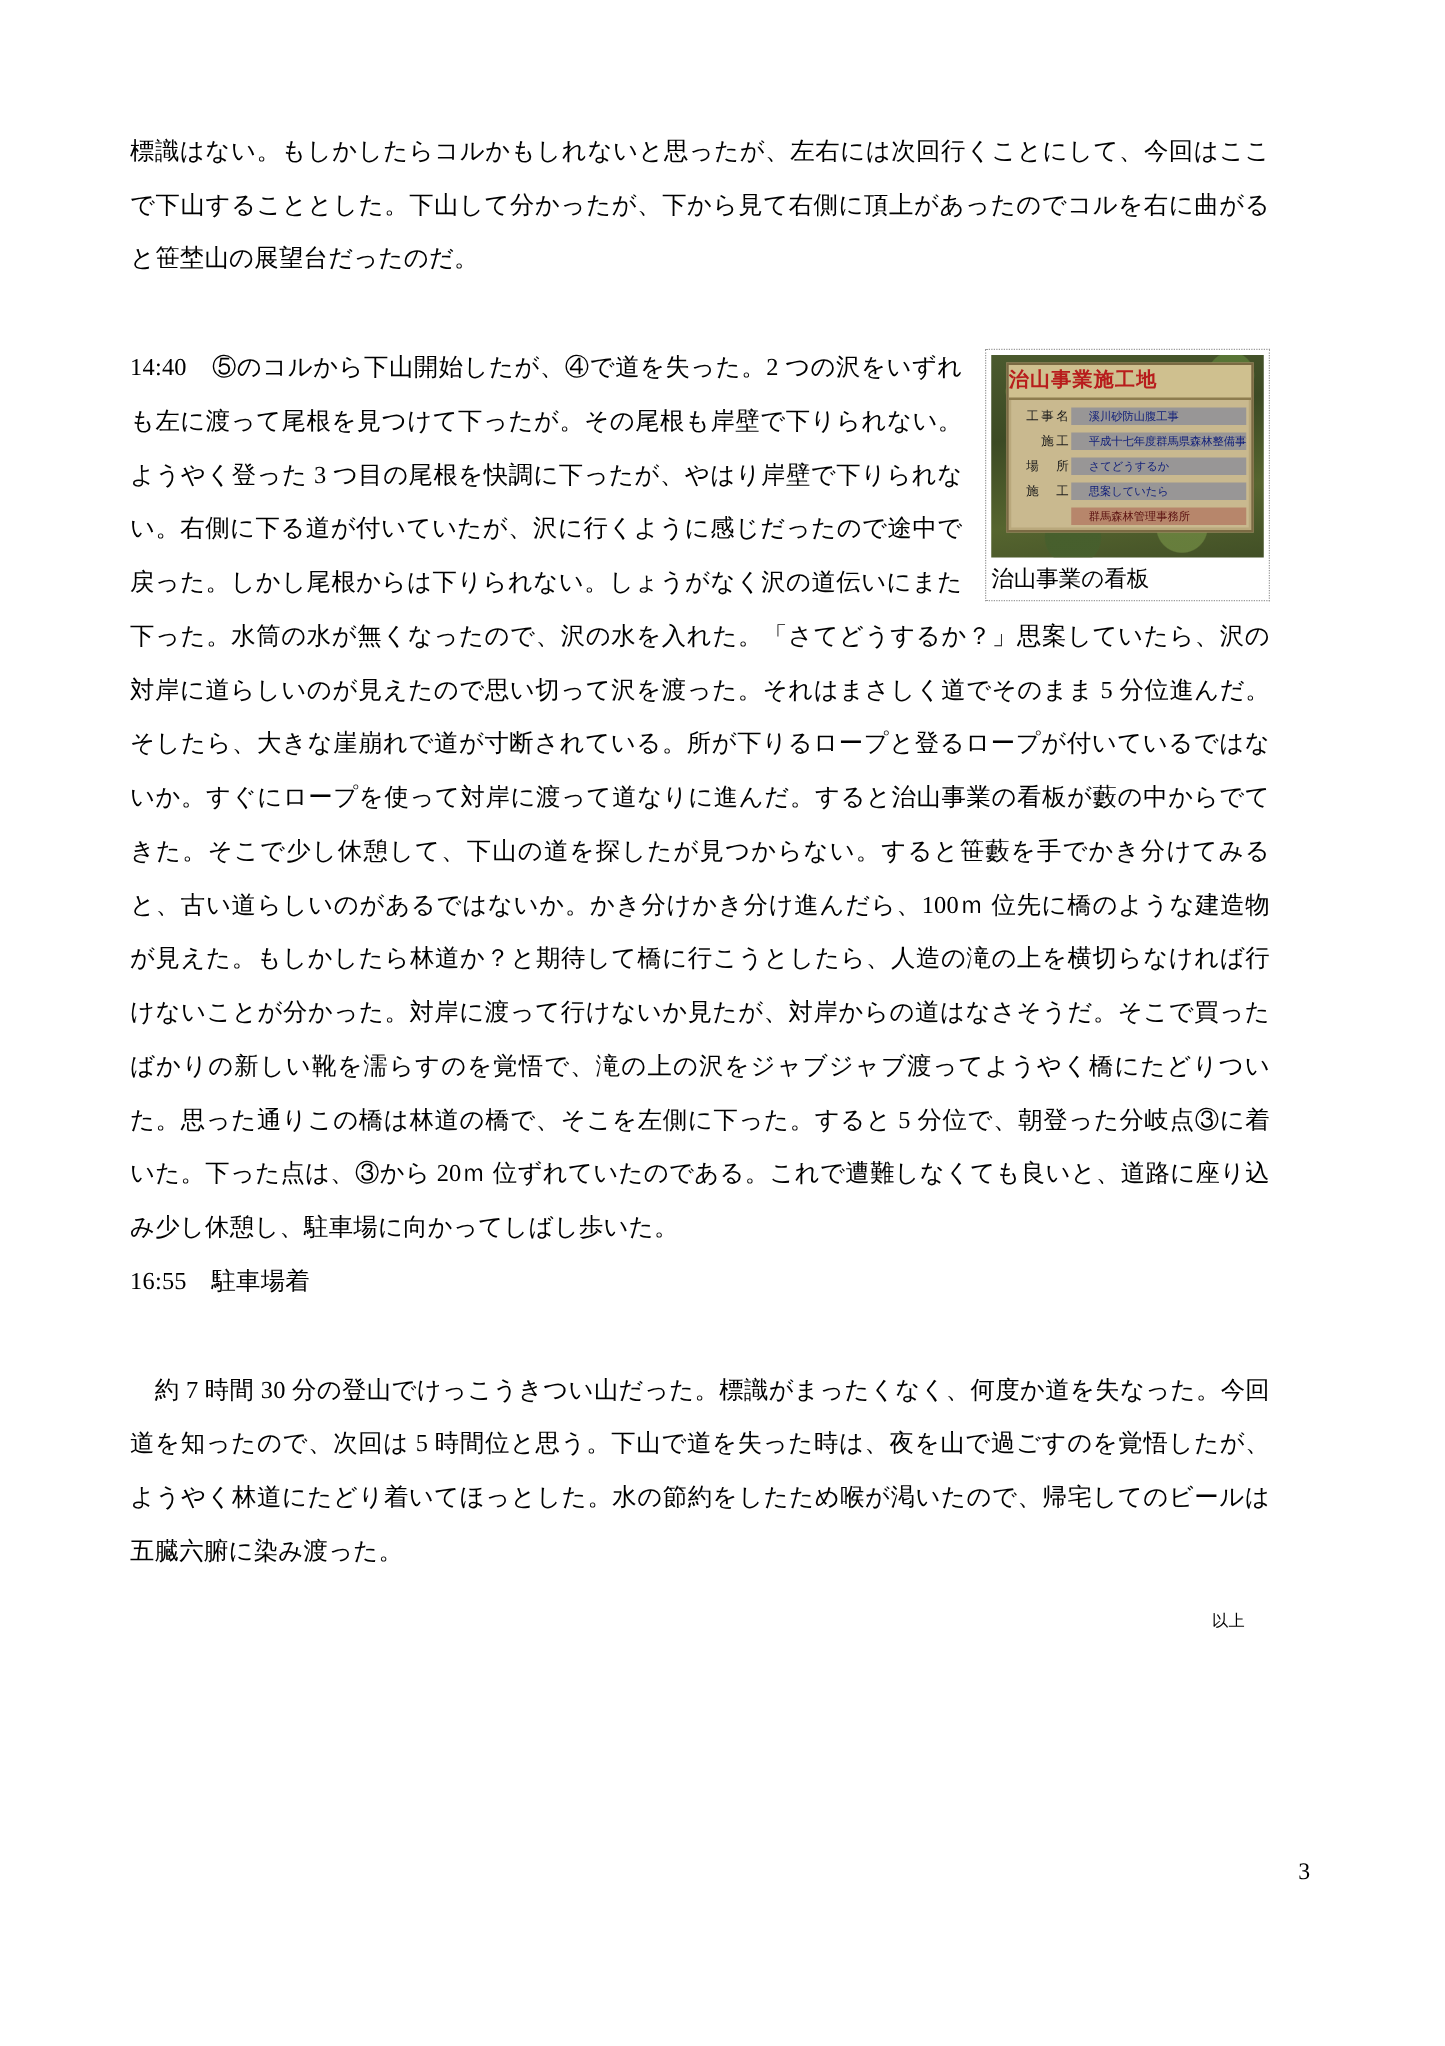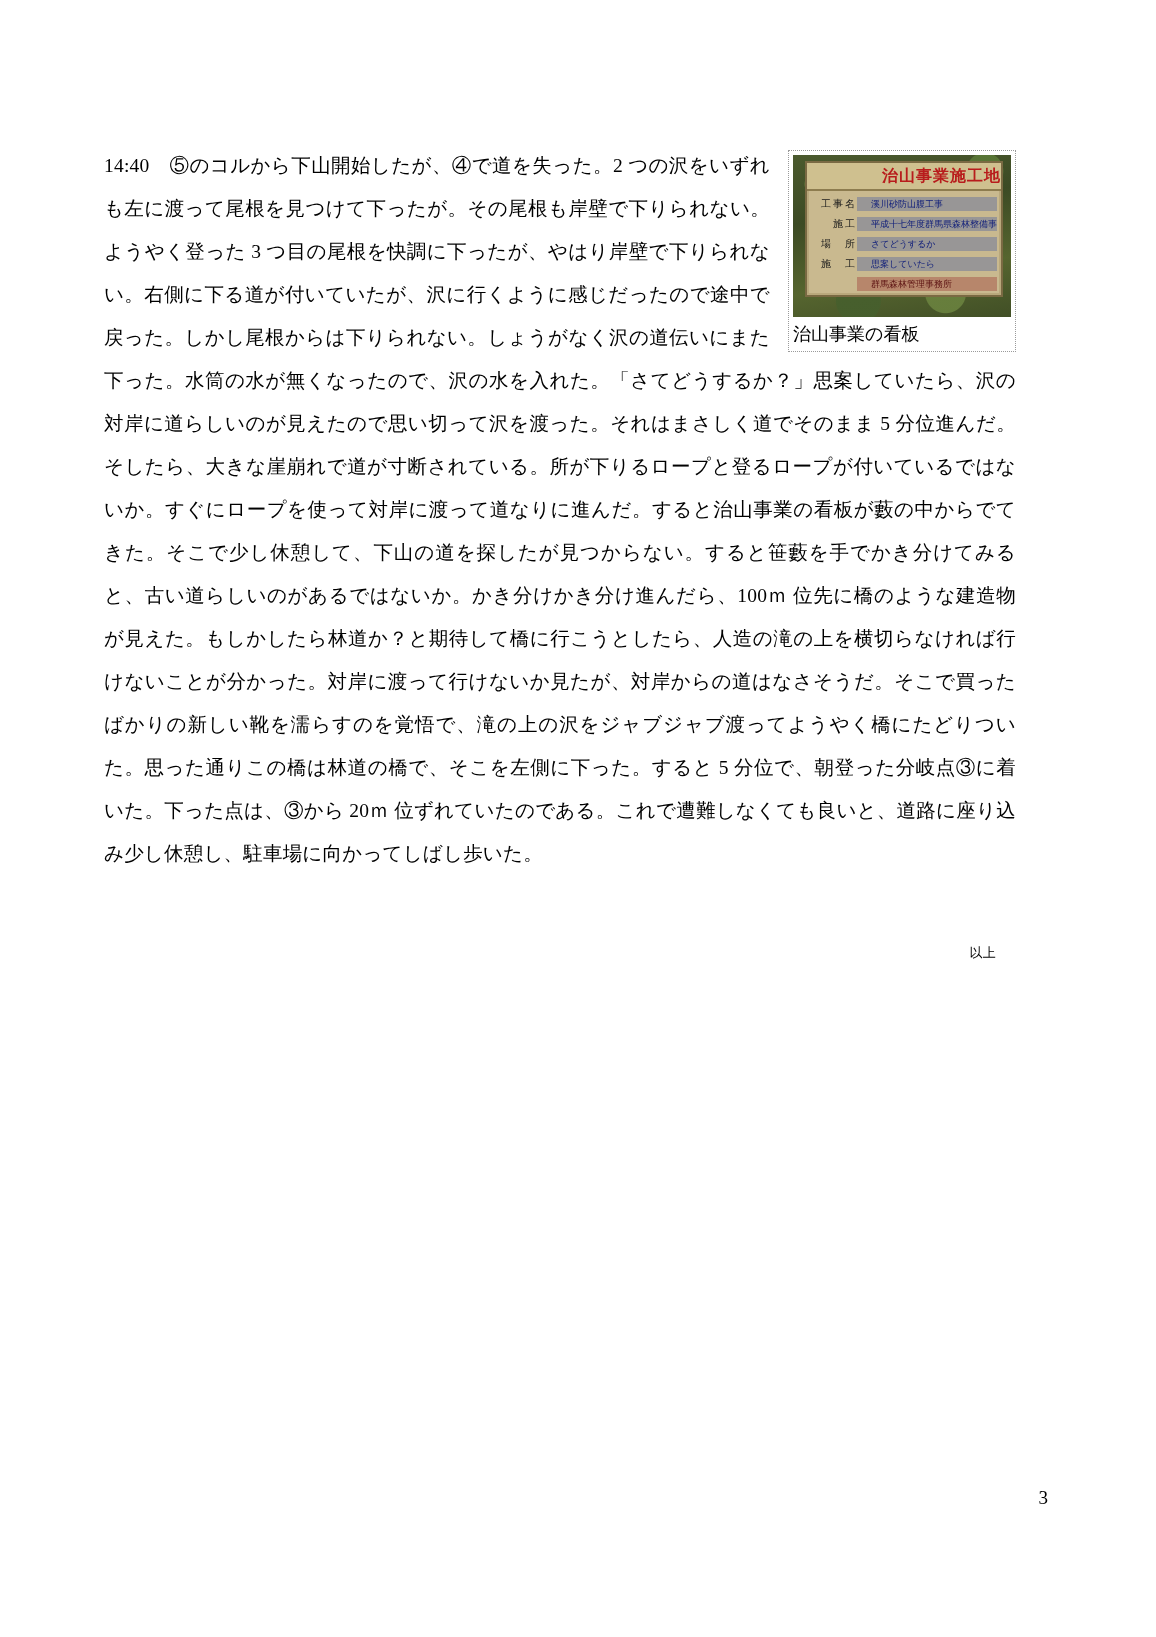--- a/index.html
+++ b/index.html
@@ -77,21 +77,21 @@
     overflow: hidden;
   }
   .board-title {
     height: 26px;
     background: #cfc08f;
     color: #b81c1c;
     font-family: "Liberation Sans", sans-serif;
     font-weight: bold;
     font-size: 16px;
     letter-spacing: 1px;
-    text-align: right;
+    text-align: left;
     line-height: 26px;
     border-bottom: 2px solid #8d7c4f;
     white-space: nowrap;
     overflow: hidden;
   }
   .board-rows {
     padding: 3px 4px 0 4px;
   }
   .board-row {
     display: flex;
@@ -150,20 +150,21 @@
     font-family: "Liberation Serif", serif;
   }
   .clear { clear: both; }
 </style>
 </head>
 <body>
 
 <div class="page">
   <div class="content">
 
+    <p>標識はない。もしかしたらコルかもしれないと思ったが、左右には次回行くことにして、今回はここで下山することとした。下山して分かったが、下から見て右側に頂上があったのでコルを右に曲がると笹埜山の展望台だったのだ。</p>
 
     <div class="gap-lg"></div>
 
     <div class="figure">
       <div class="photo">
         <div class="board">
           <div class="board-title">治山事業施工地</div>
           <div class="board-rows">
             <div class="board-row">
               <span class="board-label">工事名</span>
@@ -187,24 +188,26 @@
             </div>
           </div>
         </div>
       </div>
       <div class="caption">治山事業の看板</div>
     </div>
 
     <p>14:40　⑤のコルから下山開始したが、④で道を失った。2 つの沢をいずれも左に渡って尾根を見つけて下ったが。その尾根も岸壁で下りられない。ようやく登った 3 つ目の尾根を快調に下ったが、やはり岸壁で下りられない。右側に下る道が付いていたが、沢に行くように感じだったので途中で戻った。しかし尾根からは下りられない。しょうがなく沢の道伝いにまた下った。水筒の水が無くなったので、沢の水を入れた。「さてどうするか？」思案していたら、沢の対岸に道らしいのが見えたので思い切って沢を渡った。それはまさしく道でそのまま 5 分位進んだ。そしたら、大きな崖崩れで道が寸断されている。所が下りるロープと登るロープが付いているではないか。すぐにロープを使って対岸に渡って道なりに進んだ。すると治山事業の看板が藪の中からでてきた。そこで少し休憩して、下山の道を探したが見つからない。すると笹藪を手でかき分けてみると、古い道らしいのがあるではないか。かき分けかき分け進んだら、100ｍ 位先に橋のような建造物が見えた。もしかしたら林道か？と期待して橋に行こうとしたら、人造の滝の上を横切らなければ行けないことが分かった。対岸に渡って行けないか見たが、対岸からの道はなさそうだ。そこで買ったばかりの新しい靴を濡らすのを覚悟で、滝の上の沢をジャブジャブ渡ってようやく橋にたどりついた。思った通りこの橋は林道の橋で、そこを左側に下った。すると 5 分位で、朝登った分岐点③に着いた。下った点は、③から 20ｍ 位ずれていたのである。これで遭難しなくても良いと、道路に座り込み少し休憩し、駐車場に向かってしばし歩いた。</p>
     <div class="clear"></div>
 
+    <p>16:55　駐車場着</p>
 
     <div class="gap-lg"></div>
 
 
+    <p>　約 7 時間 30 分の登山でけっこうきつい山だった。標識がまったくなく、何度か道を失なった。今回道を知ったので、次回は 5 時間位と思う。下山で道を失った時は、夜を山で過ごすのを覚悟したが、ようやく林道にたどり着いてほっとした。水の節約をしたため喉が渇いたので、帰宅してのビールは五臓六腑に染み渡った。</p>
 
     <div class="gap-sm"></div>
 
     <p class="right-end">以上</p>
   </div>
 
   <div class="page-number">3</div>
 </div>
 
 </body></html>

